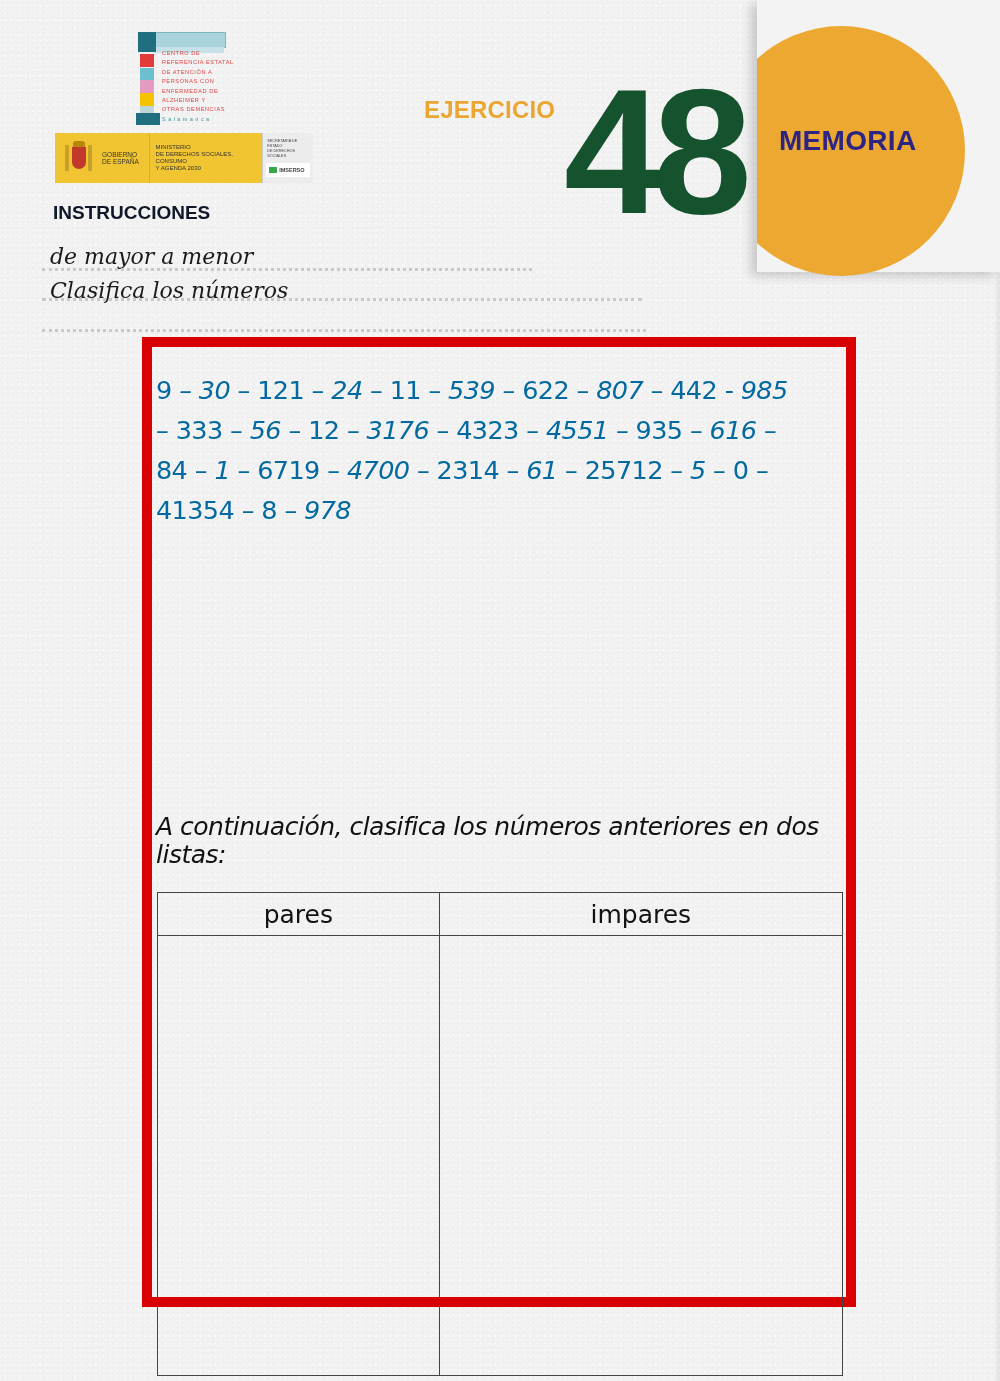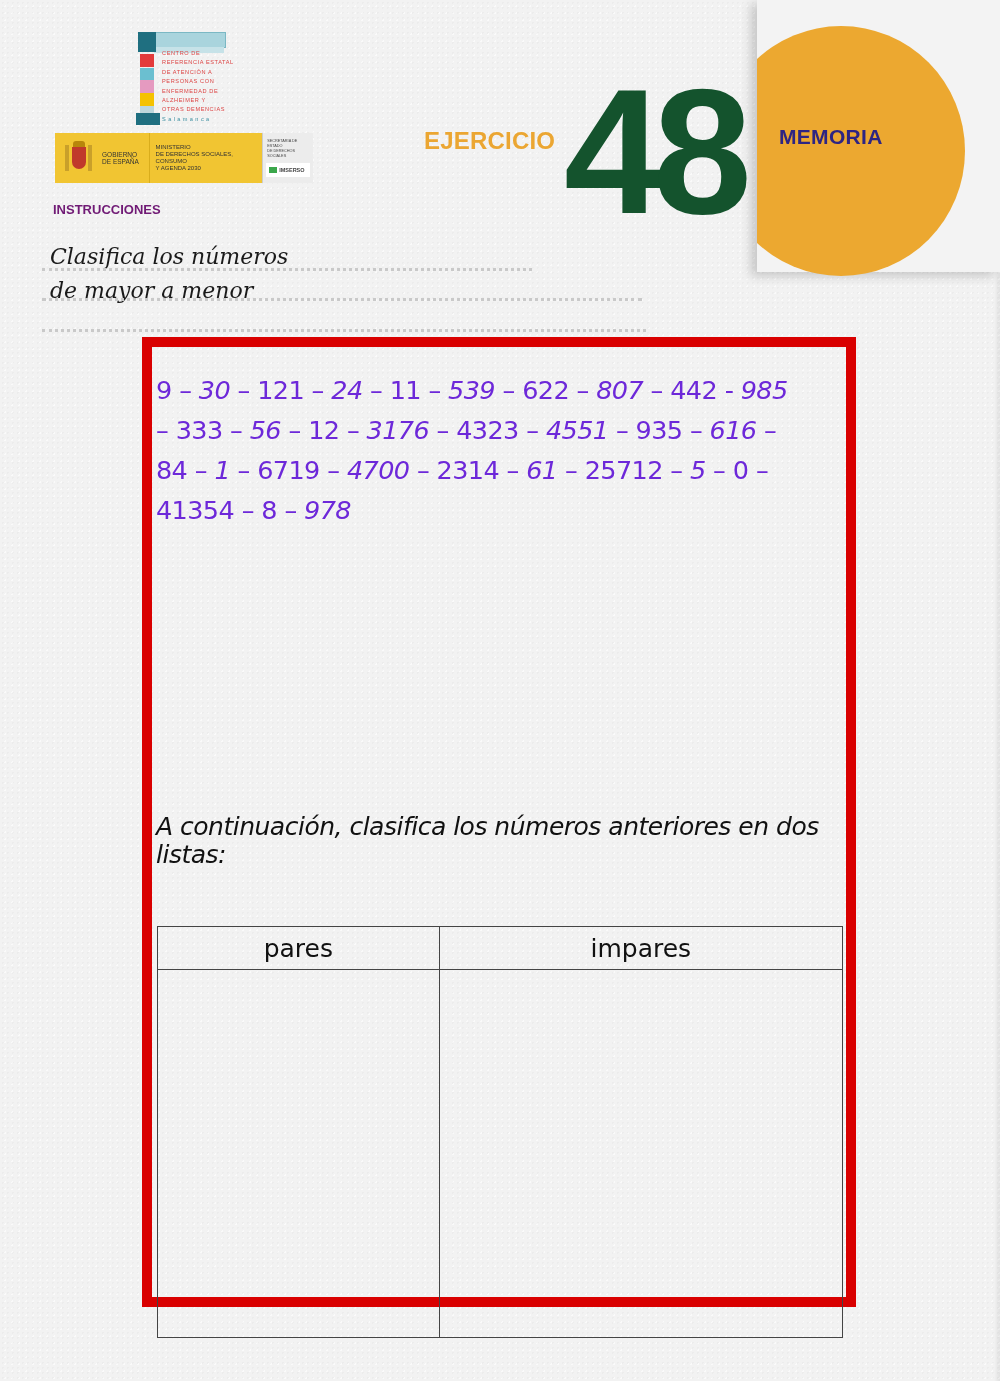--- a/index.html
+++ b/index.html
@@ -35,36 +35,36 @@
   .gov .shield .crest { position:absolute; left:7px; top:6px; width:14px; height:22px; background:#c0392b; border-radius:0 0 7px 7px; }
   .gov .shield .crown { position:absolute; left:8px; top:0; width:12px; height:6px; background:#b8860b; border-radius:3px 3px 0 0; }
   .gov .t1 { font-family:"Liberation Sans", sans-serif; font-size:6.5px; color:#333; line-height:7.5px; margin-left:10px; width:44px; }
   .gov .sep { width:1px; height:50px; background:#d9ad1c; margin-left:4px; }
   .gov .t2 { font-family:"Liberation Sans", sans-serif; font-size:6px; color:#333; line-height:7px; margin-left:6px; }
   .gov .grey { background:#ececec; width:50px; height:50px; position:relative; border-left:1px solid #ccc; }
   .gov .grey .t3 { position:absolute; left:4px; top:6px; font-family:"Liberation Sans", sans-serif; font-size:3.8px; line-height:5px; color:#444; }
   .gov .grey .imserso { position:absolute; left:3px; top:30px; width:44px; height:14px; background:#fff; display:flex; align-items:center; gap:2px; font-family:"Liberation Sans", sans-serif; font-size:5.5px; font-weight:bold; color:#444; }
   .gov .grey .imserso .mark { width:8px; height:6px; background:#3aa64a; margin-left:3px; }
   
-  .ejercicio { position:absolute; left:424px; top:96px; font-family:"Liberation Sans", sans-serif; font-weight:bold; font-size:24px; color:#eba632; letter-spacing:0.2px;margin-top:31px; }
+  .ejercicio { position:absolute; left:424px; top:96px; font-family:"Liberation Sans", sans-serif; font-weight:bold; font-size:24px; color:#eba632; letter-spacing:0.2px; }
   .num48 { position:absolute; left:564px; top:52px; font-family:"Liberation Sans", sans-serif; font-weight:bold; font-size:178px; letter-spacing:-10px; color:#14532d; line-height:200px; }
   .panel { position:absolute; left:757px; top:0; width:243px; height:272px; background:#f3f3f3;
     box-shadow:-6px 4px 10px rgba(0,0,0,0.18); overflow:hidden; }
   .odisc { position:absolute; left:757px; top:26px; width:208px; height:250px; overflow:hidden; }
   .odisc .c { position:absolute; left:-40px; top:0; width:248px; height:250px; border-radius:50%; background:#eca830; }
-  .memoria { position:absolute; left:779px; top:125px; font-family:"Liberation Sans", sans-serif; font-weight:bold; font-size:21px; color:#2e2583; letter-spacing:0.3px; }
-  .instr-title { position:absolute; left:53px; top:202px; font-family:"Liberation Sans", sans-serif; font-weight:bold; font-size:13px; color:#701a75; }
+  .memoria { position:absolute; left:779px; top:125px; font-family:"Liberation Sans", sans-serif; font-weight:bold; font-size:28px; color:#2e2583; letter-spacing:0.3px; }
+  .instr-title { position:absolute; left:53px; top:202px; font-family:"Liberation Sans", sans-serif; font-weight:bold; font-size:19px; color:#0f172a; }
   .instr-text { position:absolute; left:50px; top:240px; font-family:"DejaVu Serif", serif; font-style:italic; font-size:22px; color:#1a1a1a; line-height:34px; }
   .dots { position:absolute; left:42px; height:0; border-top:3px dotted #c9c9c9; }
   
   .frame { position:absolute; left:142px; top:337px; width:694px; height:950px; border:10px solid #d90000; }
-  .numbers { position:absolute; left:156px; top:370px; width:694px; font-family:"DejaVu Sans", sans-serif; font-size:25.5px; line-height:40px; color:#6d28d9; letter-spacing:-0.6px; }
+  .numbers { position:absolute; left:156px; top:370px; width:694px; font-family:"DejaVu Sans", sans-serif; font-size:25.5px; line-height:40px; color:#0369a1; letter-spacing:-0.6px; }
   .numbers i { font-style:italic; }
   .cont { position:absolute; left:156px; top:813px; width:690px; font-family:"DejaVu Sans", sans-serif; font-style:italic; font-size:25px; line-height:28px; color:#111; letter-spacing:-0.5px; }
-  table.cls { position:absolute; left:157px; top:926px; width:686px; height:412px; border-collapse:collapse; }
+  table.cls { position:absolute; left:157px; top:892px; width:686px; height:484px; border-collapse:collapse; }
   table.cls td, table.cls th { border:1.4px solid #444; }
   table.cls th { height:40px; font-weight:normal; font-family:"DejaVu Sans", sans-serif; font-size:25px; color:#111; text-align:center; }
 </style>
 </head>
 <body>
 
 <div class="edge-shade"></div>
 
 <div class="logo">
   <div class="top-bar"></div>
@@ -121,22 +121,22 @@
 <div class="ejercicio">EJERCICIO</div>
 <div class="num48">48</div>
 <div class="panel"></div>
 <div class="odisc">
     <div class="c"></div>
   </div>
 <div class="memoria">MEMORIA</div>
 
 <div class="instr-title">INSTRUCCIONES</div>
 <div class="instr-text">
+  <div>de mayor a menor</div>
   <div>Clasifica los números</div>
-  <div>de mayor a menor</div>
 </div>
 <div class="dots" style="top:268px;width:490px;"></div>
 <div class="dots" style="top:298px;width:600px;"></div>
 <div class="dots" style="top:329px;width:604px;"></div>
 
 <div class="frame"></div>
 
 <div class="numbers" id="numseq"><span>9</span> – <i>30</i> – <span>121</span> – <i>24</i> – <span>11</span> – <i>539</i> – <span>622</span> – <i>807</i> – <span>442</span> - <i>985</i><br>– <span>333</span> – <i>56</i> – <span>12</span> – <i>3176</i> – <span>4323</span> – <i>4551</i> – <span>935</span> – <i>616</i> –<br><span>84</span> – <i>1</i> – <span>6719</span> – <i>4700</i> – <span>2314</span> – <i>61</i> – <span>25712</span> – <i>5</i> – <span>0</span> –<br><span>41354</span> – <span>8</span> – <i>978</i></div>
 
 <div class="cont">A continuación, clasifica los números anteriores en dos listas:</div>

